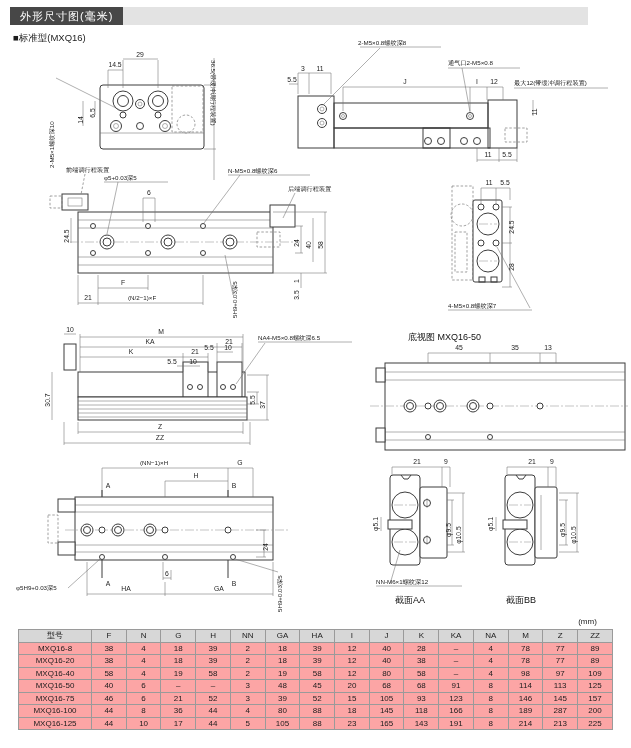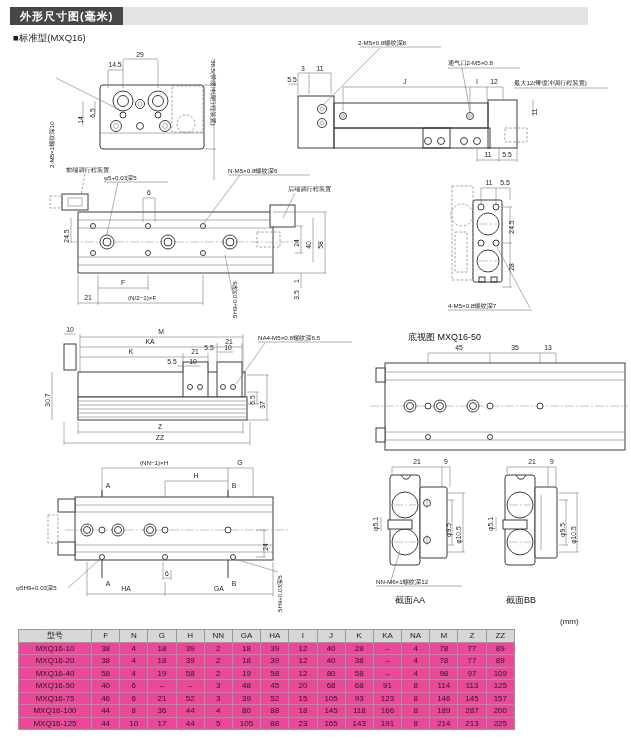--- a/index.html
+++ b/index.html
@@ -1,34 +1,34 @@
 <!DOCTYPE html>
 <html><head>
 <meta charset="utf-8">
 <style>
   html,body{margin:0;padding:0;background:#fff}
   .page{position:relative;width:631px;height:748px;background:#fff;overflow:hidden;
         font-family:"Liberation Sans","DejaVu Sans",sans-serif;color:#1c1c1c}
   .badge-bar{position:absolute;left:10px;top:7px;width:578px;height:18px;background:#e3e3e3}
   .badge{position:absolute;left:10px;top:7px;height:18px;line-height:18px;background:#474747;
-         color:#fff;font-size:11px;font-weight:bold;padding:0 10px;letter-spacing:1px}
+         color:#fff;font-size:11px;font-weight:normal;padding:0 10px;letter-spacing:1px}
   .subtitle{position:absolute;left:13px;top:32px;font-size:9.5px}
-  .units{position:absolute;left:560px;top:617px;width:55px;text-align:left;font-size:8px}
+  .units{position:absolute;left:560px;top:617px;width:55px;text-align:center;font-size:8px}
   svg.drawing{position:absolute;left:0;top:0}
   .ol{fill:none;stroke:#3d3d3d;stroke-width:1}
   .olf{fill:#fff;stroke:#3d3d3d;stroke-width:1}
   .th{fill:none;stroke:#6e6e6e;stroke-width:.55}
   .dd{fill:none;stroke:#7a7a7a;stroke-width:.7;stroke-dasharray:2.5 1.8}
   .cl{fill:none;stroke:#8a8a8a;stroke-width:.5;stroke-dasharray:9 2 2 2}
   .t{font-family:"Liberation Sans","DejaVu Sans",sans-serif;font-size:6.8px;fill:#1c1c1c}
   .ts{font-size:6.2px}
   .tc{text-anchor:middle}
   .cap{font-size:9px;fill:#111}
-  table.dims{position:absolute;left:18px;top:629px;width:497px;border-collapse:collapse;
-             table-layout:fixed;font-size:8px;border:1.5px solid #4a4a4a;background:#ec4899}
+  table.dims{position:absolute;left:18px;top:629px;width:595px;border-collapse:collapse;
+             table-layout:fixed;font-size:8px;border:1.5px solid #4a4a4a;background:#fca5a5}
   table.dims th,table.dims td{border:1px solid #9a9a9a;text-align:center;padding:0;
              height:11.5px;font-weight:normal;overflow:hidden;white-space:nowrap}
   table.dims thead th{background:#d7d7d7}
   table.dims .c0{width:72px}
 </style>
 </head>
 <body>
 
 <div class="page">
 
@@ -464,21 +464,21 @@
           <th>K</th>
           <th>KA</th>
           <th>NA</th>
           <th>M</th>
           <th>Z</th>
           <th>ZZ</th>
         </tr>
       </thead>
     <tbody>
         <tr>
-          <td>MXQ16-10</td>
+          <td>MXQ16-8</td>
           <td>38</td>
           <td>4</td>
           <td>18</td>
           <td>39</td>
           <td>2</td>
           <td>18</td>
           <td>39</td>
           <td>12</td>
           <td>40</td>
           <td>28</td>

